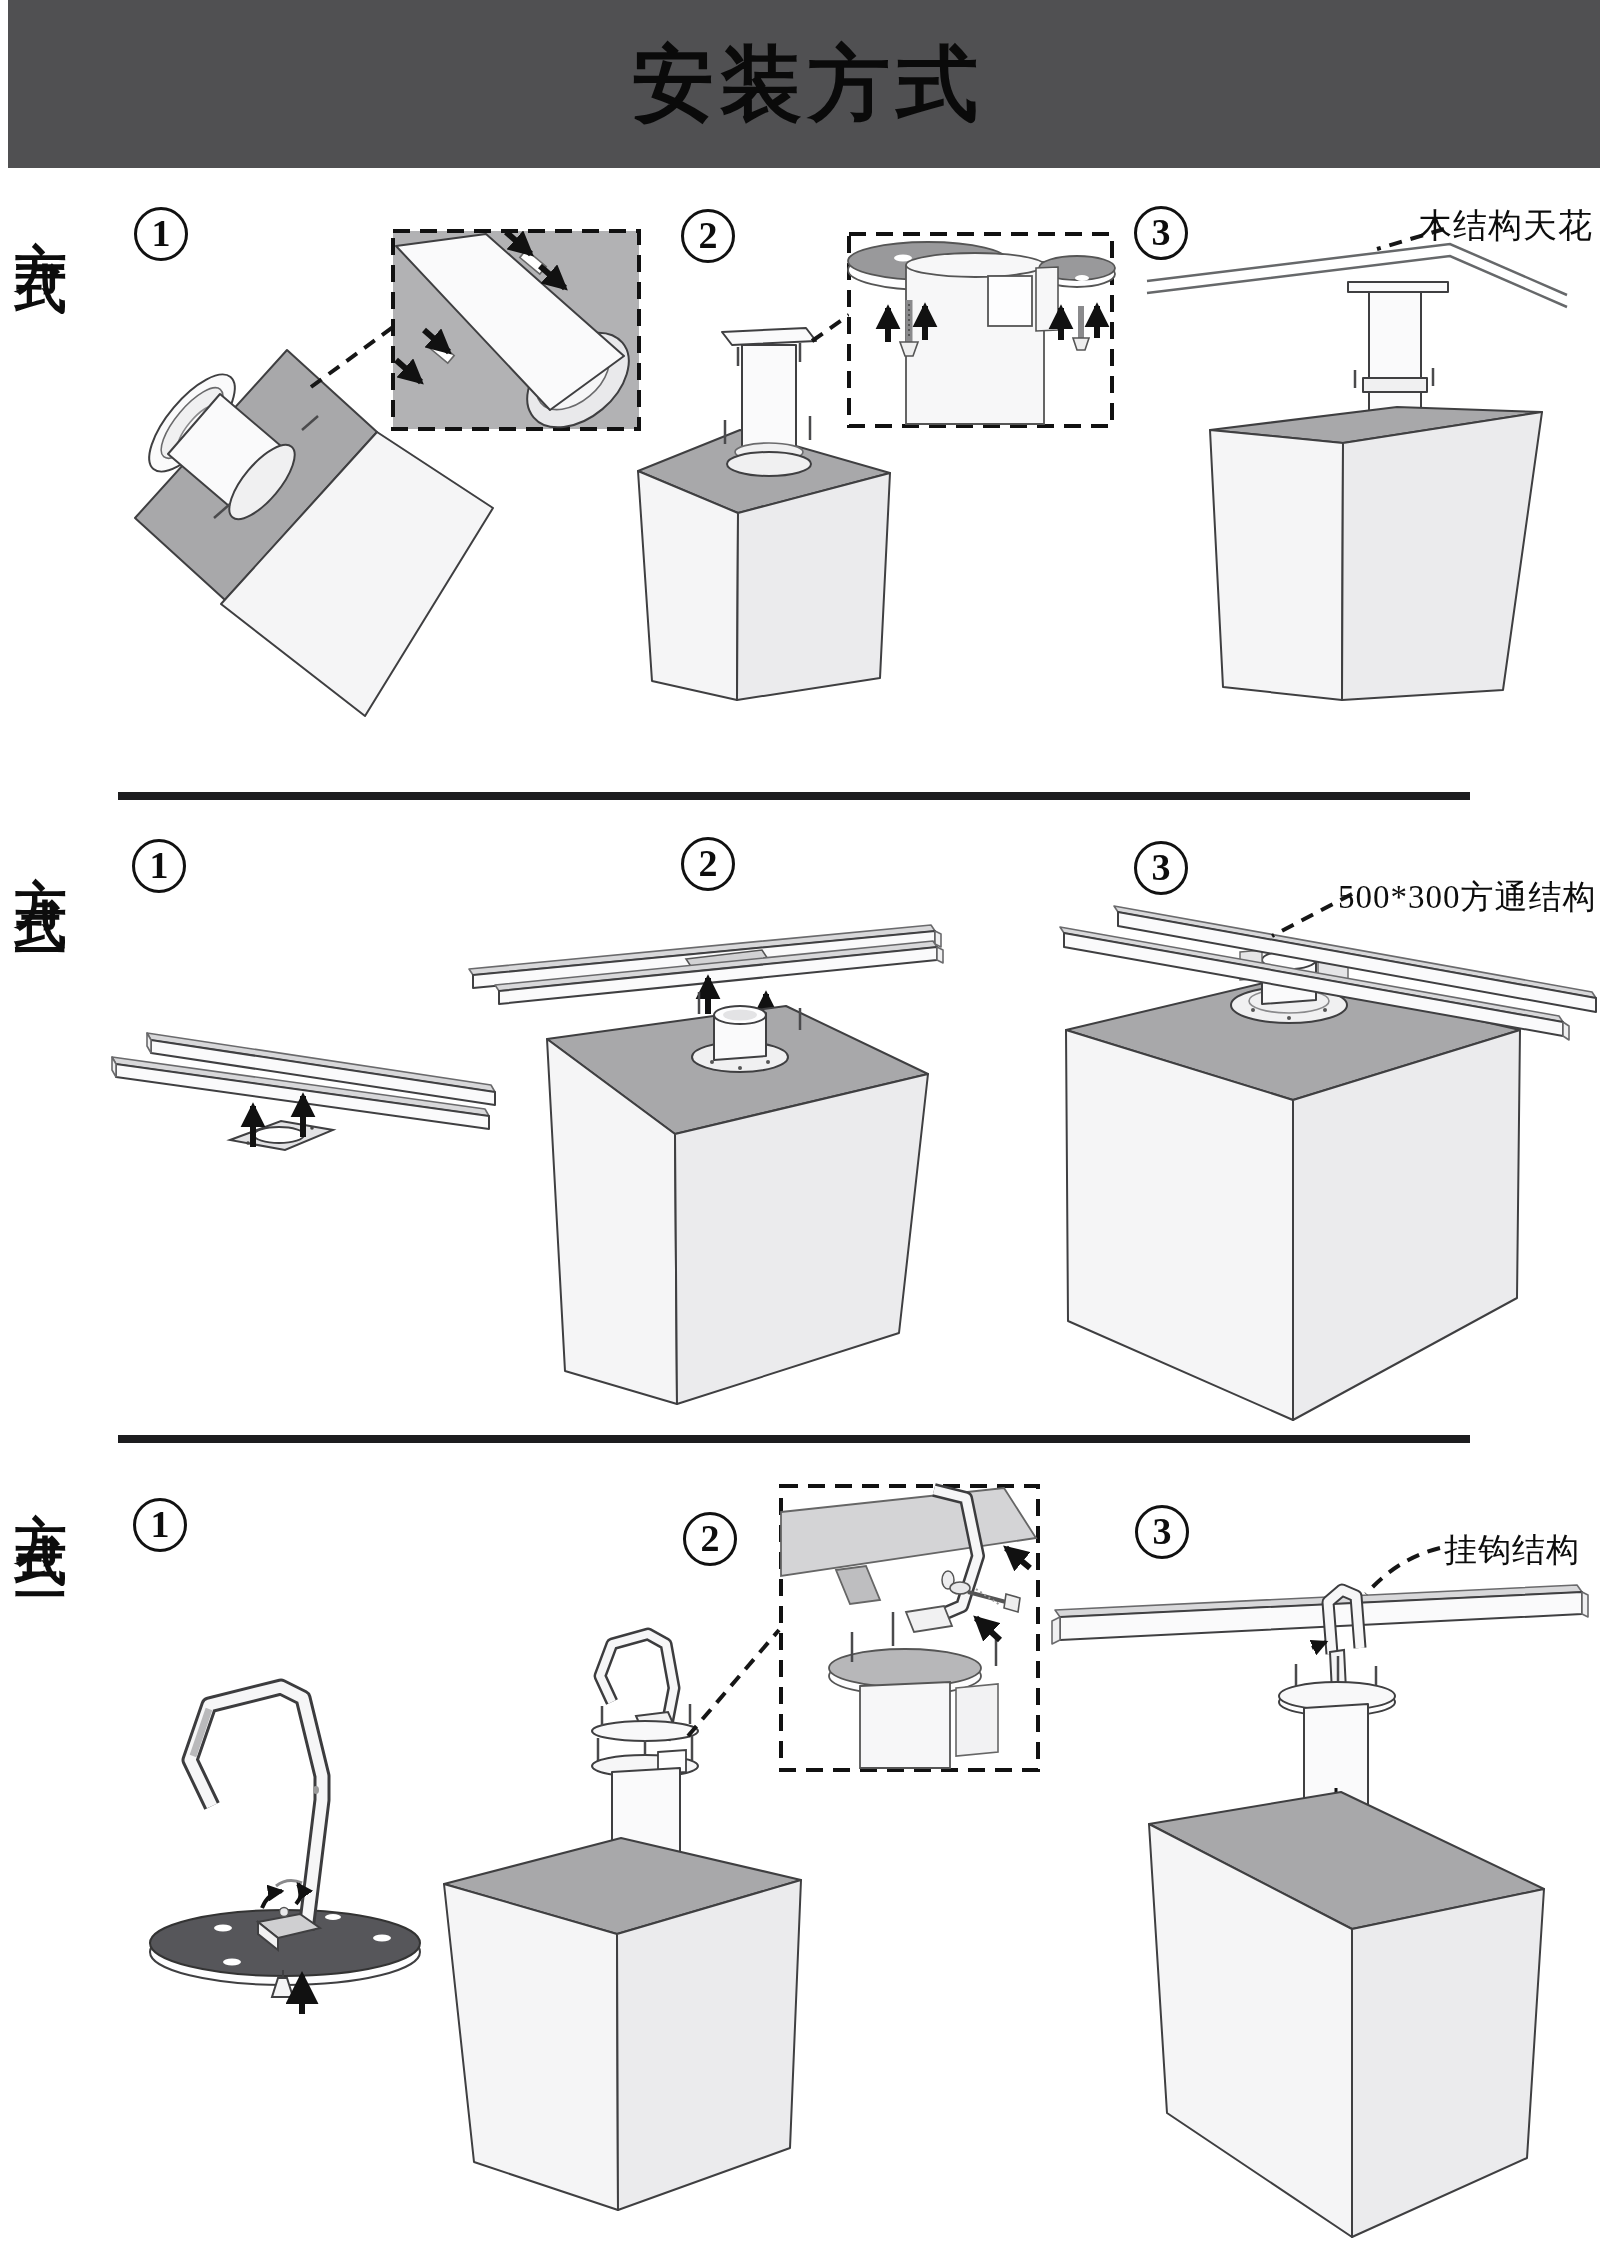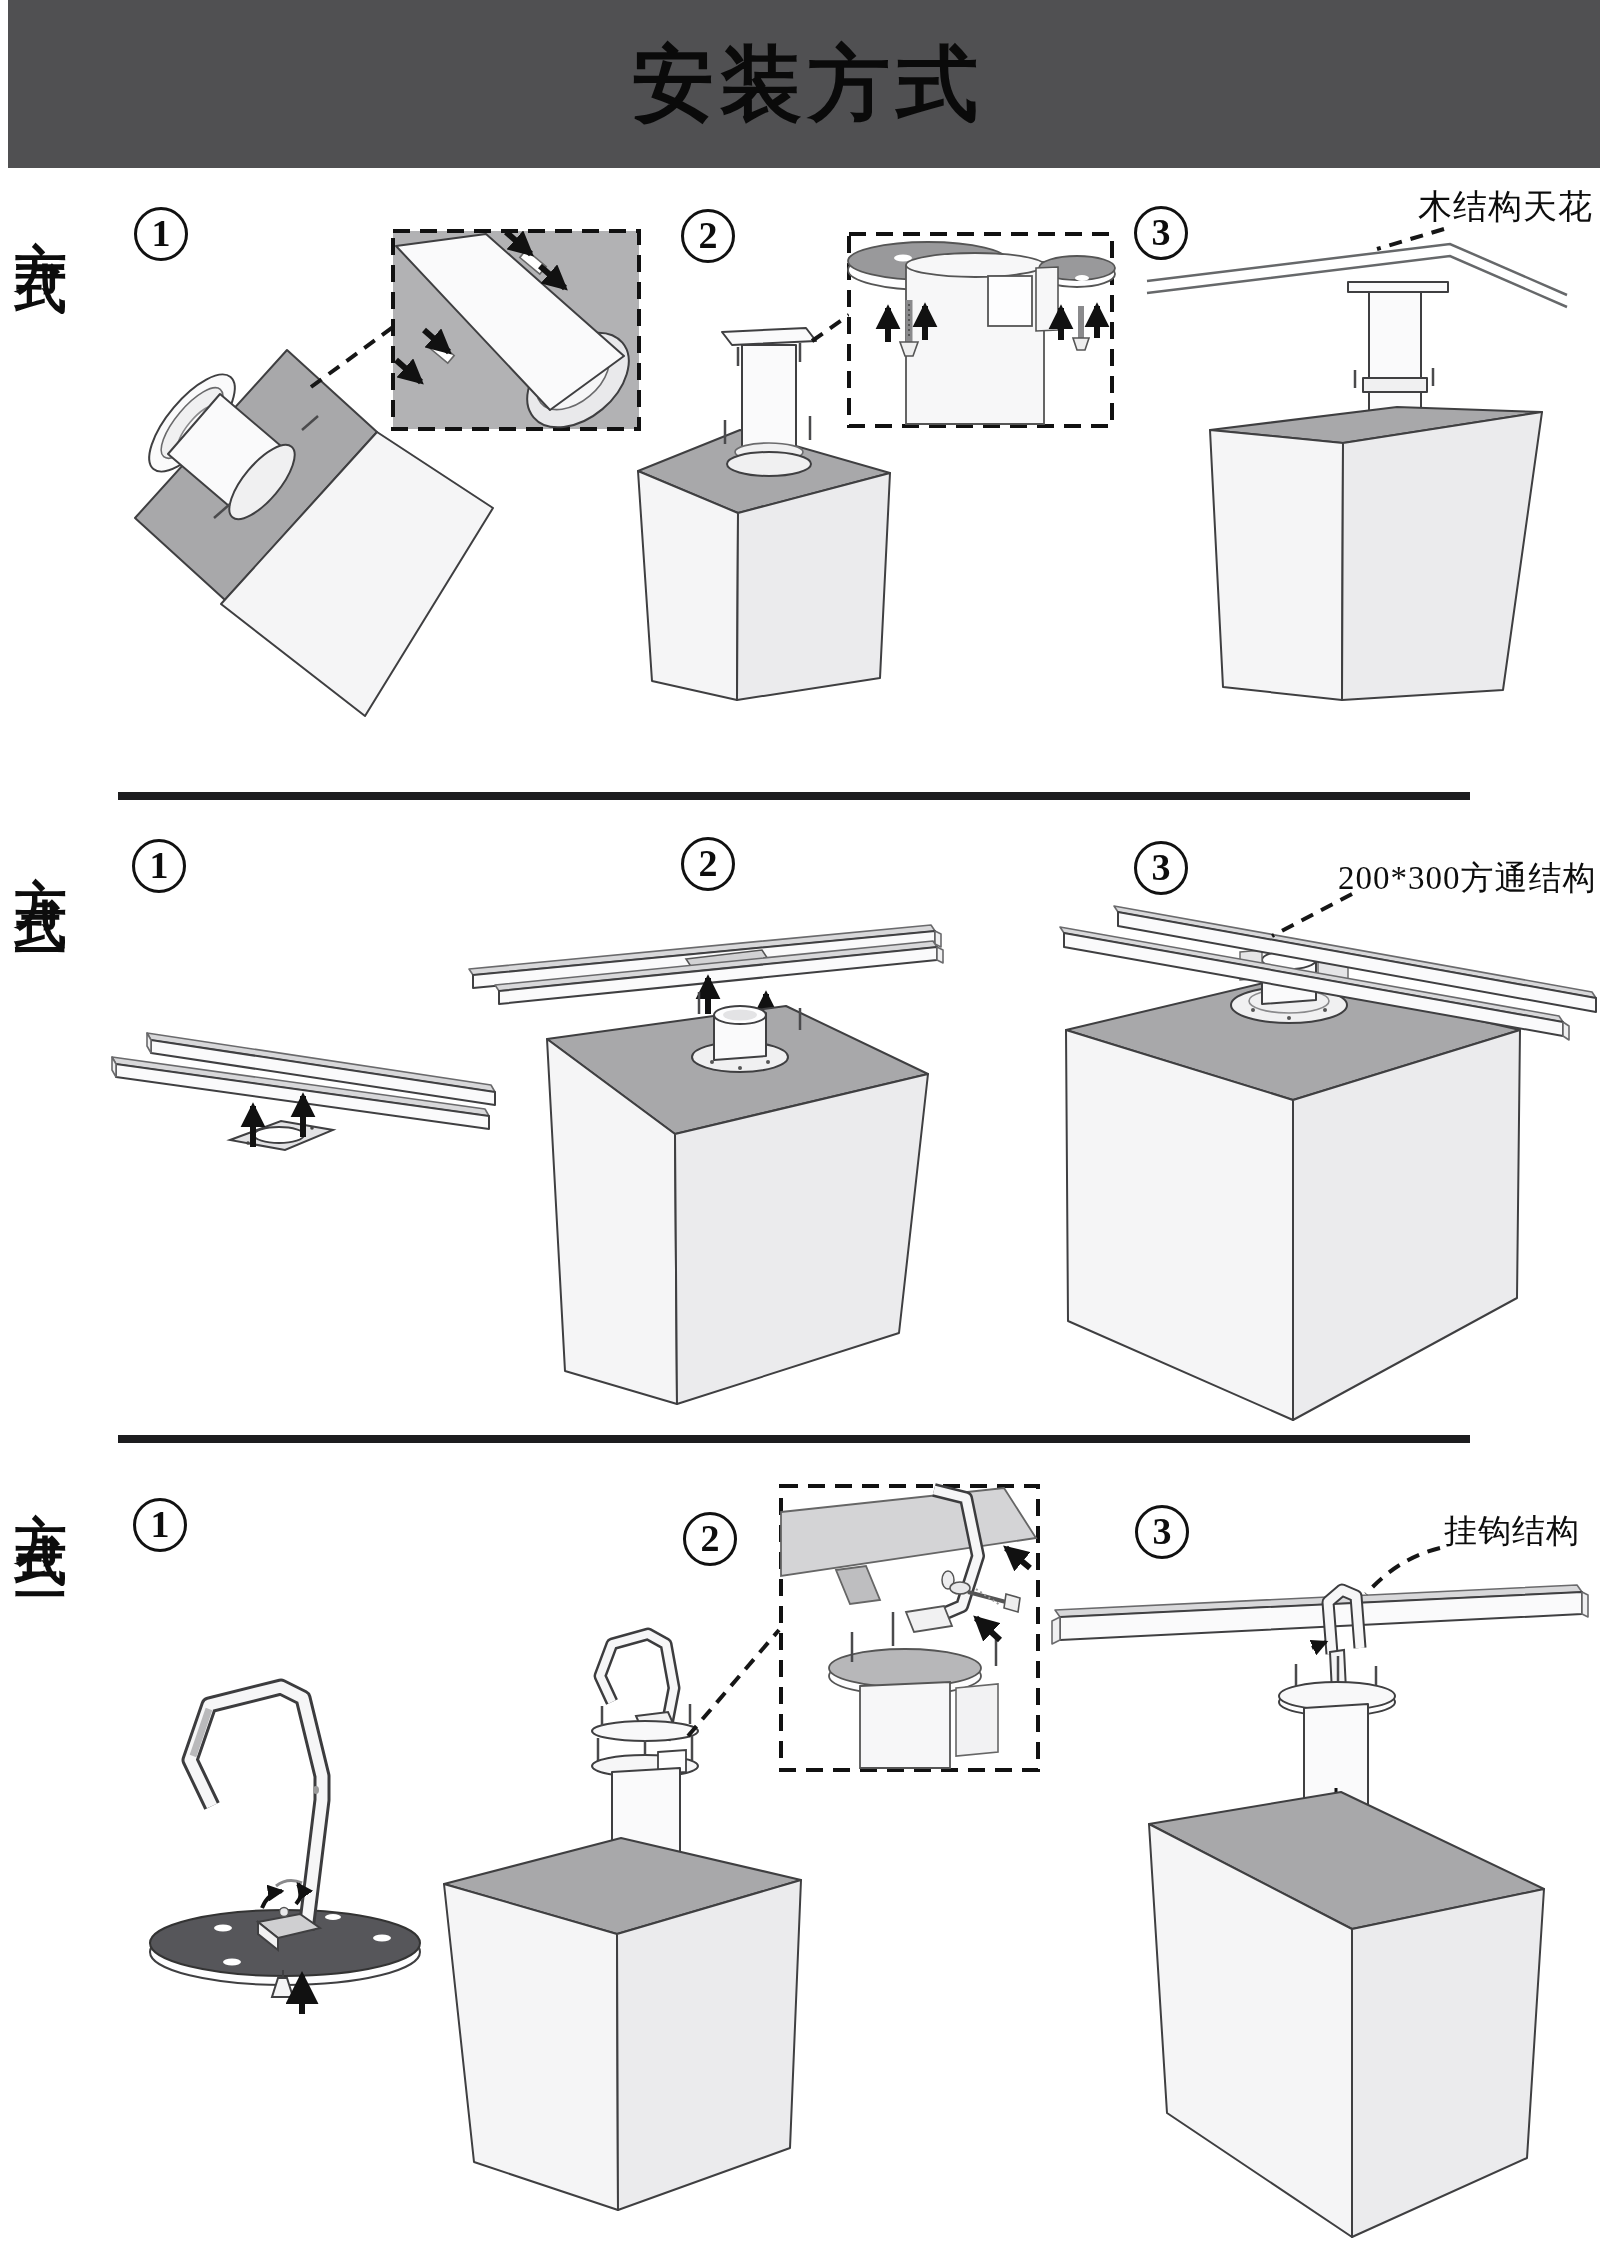--- a/index.html
+++ b/index.html
@@ -14,21 +14,21 @@
   .sep1{top:792px;} .sep2{top:1435px;}
   
   .mlabel{position:absolute;left:12px;writing-mode:vertical-rl;text-orientation:upright;
           font-size:52px;font-weight:bold;letter-spacing:22px;line-height:56px;z-index:3;}
   .mlabel.m1{top:198px;} .mlabel.m2{top:834px;} .mlabel.m3{top:1470px;}
   
   .circ{position:absolute;width:54px;height:54px;border:3.5px solid #111;border-radius:50%;
         box-sizing:border-box;text-align:center;font-size:38px;line-height:46px;font-weight:bold;
         background:#fff;z-index:3;}
   
-  .anno{position:absolute;font-size:33px;font-weight:normal;letter-spacing:1px;white-space:nowrap;z-index:3;}
+  .anno{position:absolute;font-size:33px;font-weight:normal;letter-spacing:1px;white-space:nowrap;z-index:3;margin-top:19px;}
   .anno.a1{left:1418px;top:184px;font-size:34px;}
   .anno.a2{left:1338px;top:856px;}
   .anno.a3{left:1444px;top:1509px;}
   
   svg.diagram{position:absolute;left:0;top:0;width:1600px;height:2263px;z-index:1;}
   .o{stroke:#3f3f41;stroke-width:2;stroke-linejoin:round;}
   .o2{stroke:#6a6a6c;stroke-width:1.6;stroke-linejoin:round;}
   .ftop{fill:#a8a8aa;} .ffront{fill:#f5f5f6;} .fside{fill:#ebebed;}
   .fw{fill:#fafafb;} .fw2{fill:#f0f0f1;} .fsliver{fill:#d8d8da;}
   .dash{stroke:#161616;stroke-width:4;stroke-dasharray:13 9;fill:none;}
@@ -299,16 +299,16 @@
   <div class="circ" style="left:681px;top:209px">2</div>
   <div class="circ" style="left:1134px;top:206px">3</div>
   <div class="circ" style="left:132px;top:839px">1</div>
   <div class="circ" style="left:681px;top:837px">2</div>
   <div class="circ" style="left:1134px;top:841px">3</div>
   <div class="circ" style="left:133px;top:1498px">1</div>
   <div class="circ" style="left:683px;top:1512px">2</div>
   <div class="circ" style="left:1135px;top:1505px">3</div>
 
   <div class="anno a1">木结构天花</div>
-  <div class="anno a2">200*300方通结构</div>
+  <div class="anno a2">500*300方通结构</div>
   <div class="anno a3">挂钩结构</div>
 
 </div>
 
 </body></html>

